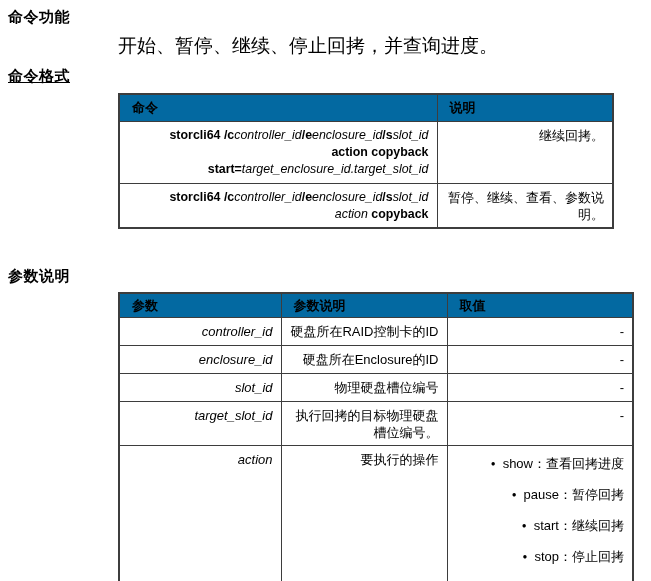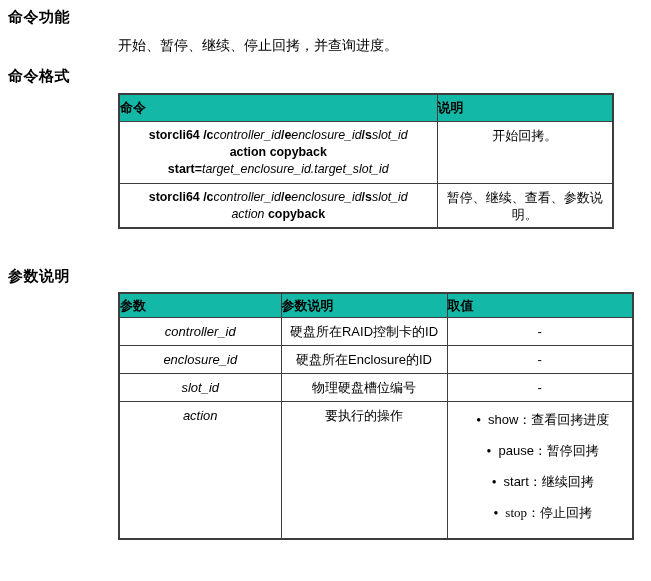--- a/index.html
+++ b/index.html
@@ -11,59 +11,59 @@
     overflow: hidden;
   }
   .page { position: relative; width: 651px; height: 581px; }
 
   .sec-heading {
     position: absolute; left: 8px;
     font-size: 15px; font-weight: bold; color: #000;
     letter-spacing: 0.5px;
   }
   #heading-function { top: 8px; }
-  #heading-format   { top: 67px; }
+  #heading-format   { top: 67px; text-decoration: underline; }
   #heading-params   { top: 267px; }
 
   .body-text {
     position: absolute; left: 118px; top: 37px;
-    font-size: 14px; line-height: 17px;
+    font-size: 19px; line-height: 17px;
   }
 
   table {
     position: absolute; left: 118px;
     border-collapse: collapse; table-layout: fixed;
     font-size: 13px;
   }
   #table-format { top: 93px; width: 494px; }
   #table-params { top: 292px; width: 514px; }
 
   table, th, td { border: 1px solid #3d3d3d; }
   table { border-width: 2px; }
 
   th {
-    background: #14b8a6;
+    background: #0369a1;
     font-weight: bold; text-align: left;
-    padding: 3px 0; line-height: 17px;
+    padding: 3px 12px; line-height: 17px;
     font-size: 13px;
   }
   td {
-    vertical-align: top; text-align: center;
+    vertical-align: top; text-align: right;
     padding: 5px 8px 4px 8px; line-height: 17px;
   }
 
   .cmd-cell { font-size: 12.4px; }
   .cmd-line { white-space: nowrap; }
   .seg-b { font-weight: bold; }
   .seg-i { font-style: italic; }
   .param-name { font-style: italic; }
 
   ul.value-list { margin: 0; padding: 0 0 0 6px; list-style: none; }
   ul.value-list li { margin: 0 0 5px 0; line-height: 26px; }
-  ul.value-list li:last-child { margin-bottom: 8px; font-family: Liberation Serif, serif; }
+  ul.value-list li:last-child { margin-bottom: 8px; }
   ul.value-list li .bullet {
     display: inline-block; font-size: 8px;
     vertical-align: 2px; margin-right: 7px;
   }
 </style>
 </head>
 <body>
 
 <div class="page">
 
@@ -84,21 +84,21 @@
         <th>说明</th>
       </tr>
     </thead>
     <tbody>
       <tr style="height:62px">
         <td class="cmd-cell">
           <div class="cmd-line"><span class="seg-b">storcli64 /c</span><span class="seg-i">controller_id</span><span class="seg-b">/e</span><span class="seg-i">enclosure_id</span><span class="seg-b">/s</span><span class="seg-i">slot_id</span></div>
           <div class="cmd-line"><span class="seg-b">action copyback</span></div>
           <div class="cmd-line"><span class="seg-b">start=</span><span class="seg-i">target_enclosure_id.target_slot_id</span></div>
         </td>
-        <td>开始回拷。</td>
+        <td>继续回拷。</td>
       </tr>
       <tr style="height:41px">
         <td class="cmd-cell">
           <div class="cmd-line"><span class="seg-b">storcli64 /c</span><span class="seg-i">controller_id</span><span class="seg-b">/e</span><span class="seg-i">enclosure_id</span><span class="seg-b">/s</span><span class="seg-i">slot_id</span></div>
           <div class="cmd-line"><span class="seg-i">action</span><span class="seg-b"> copyback</span></div>
         </td>
         <td>暂停、继续、查看、参数说明。</td>
       </tr>
     </tbody>
   </table>
@@ -127,20 +127,25 @@
       <tr style="height:28px">
         <td class="param-name">enclosure_id</td>
         <td>硬盘所在Enclosure的ID</td>
         <td>-</td>
       </tr>
       <tr style="height:28px">
         <td class="param-name">slot_id</td>
         <td>物理硬盘槽位编号</td>
         <td>-</td>
       </tr>
+      <tr style="height:39px">
+        <td class="param-name">target_slot_id</td>
+        <td>执行回拷的目标物理硬盘槽位编号。</td>
+        <td>-</td>
+      </tr>
       <tr style="height:93px">
         <td class="param-name">action</td>
         <td>要执行的操作</td>
         <td>
           <ul class="value-list">
             <li><span class="bullet">●</span><span>show：查看回拷进度</span></li>
             <li><span class="bullet">●</span><span>pause：暂停回拷</span></li>
             <li><span class="bullet">●</span><span>start：继续回拷</span></li>
             <li><span class="bullet">●</span><span>stop：停止回拷</span></li>
           </ul>

